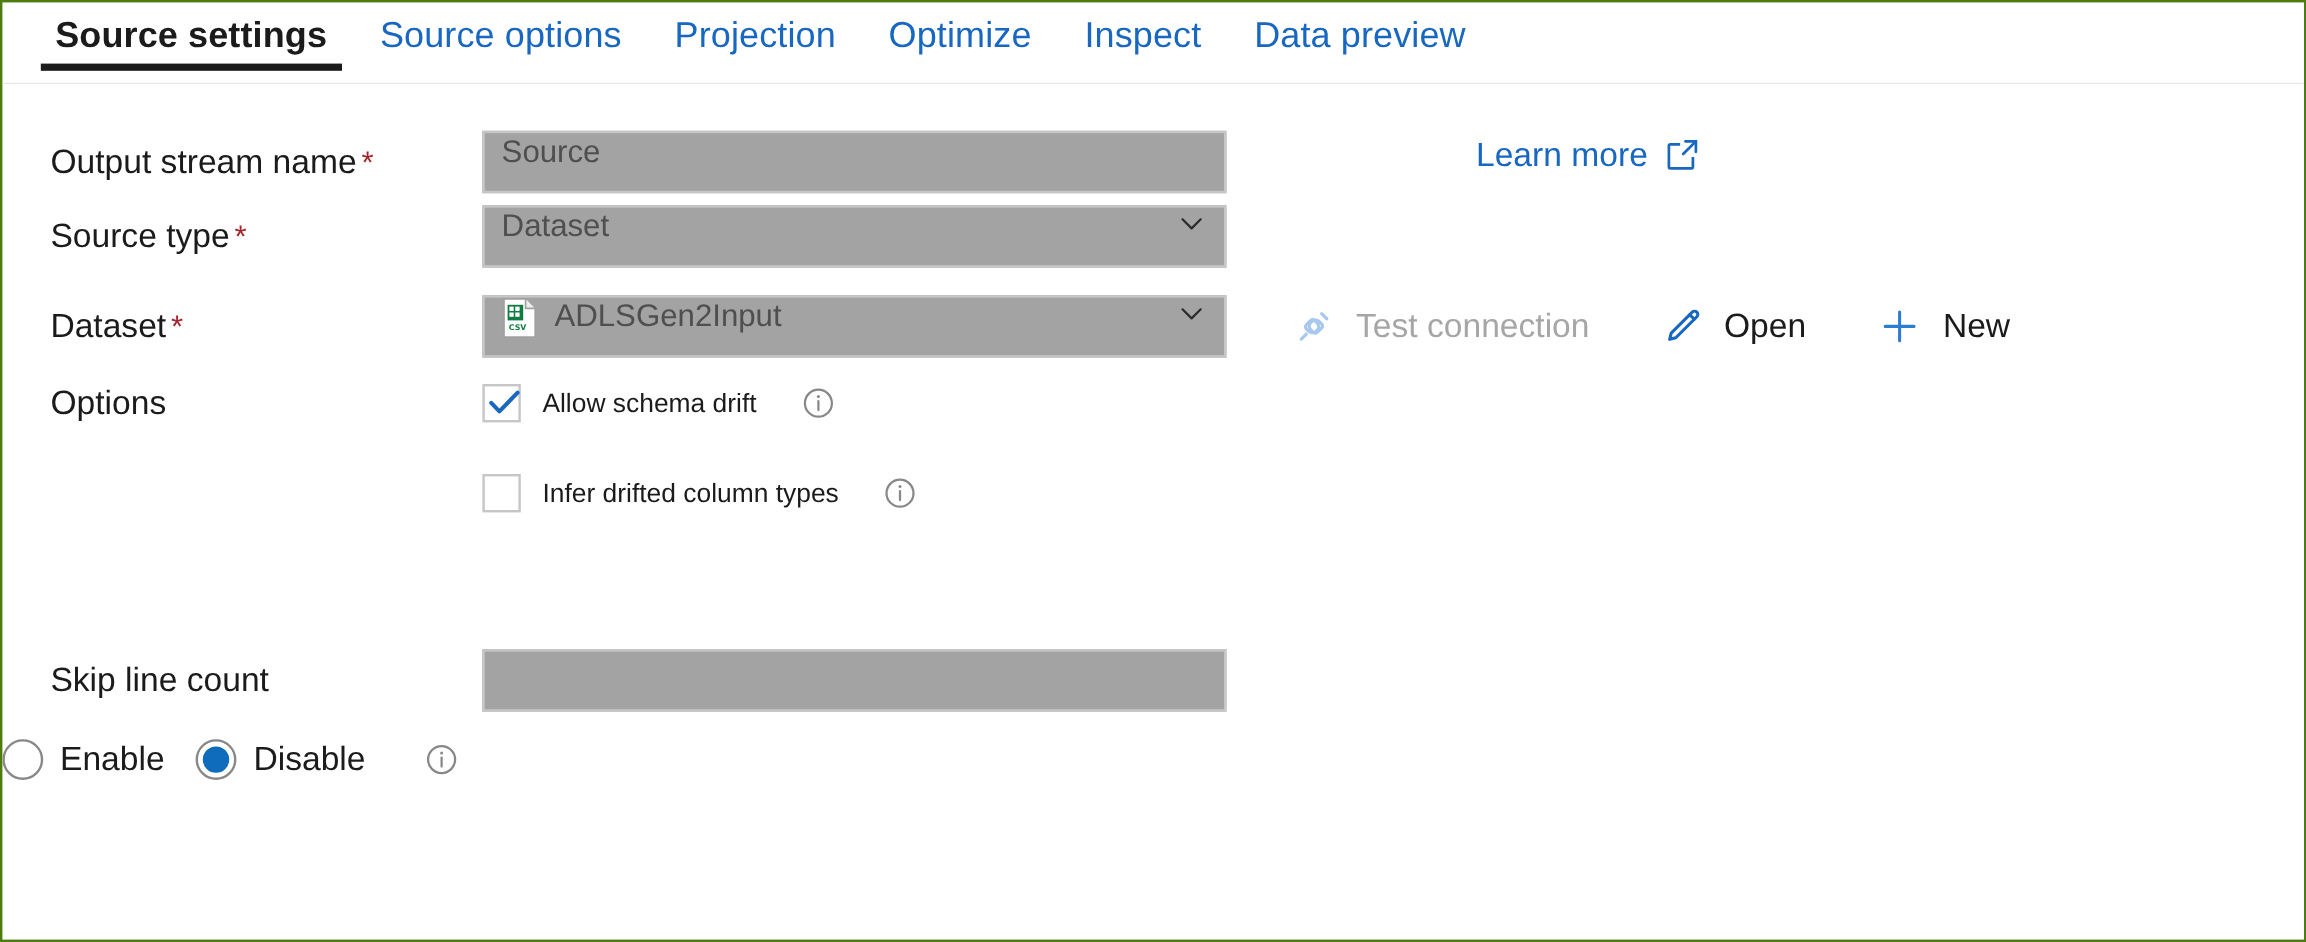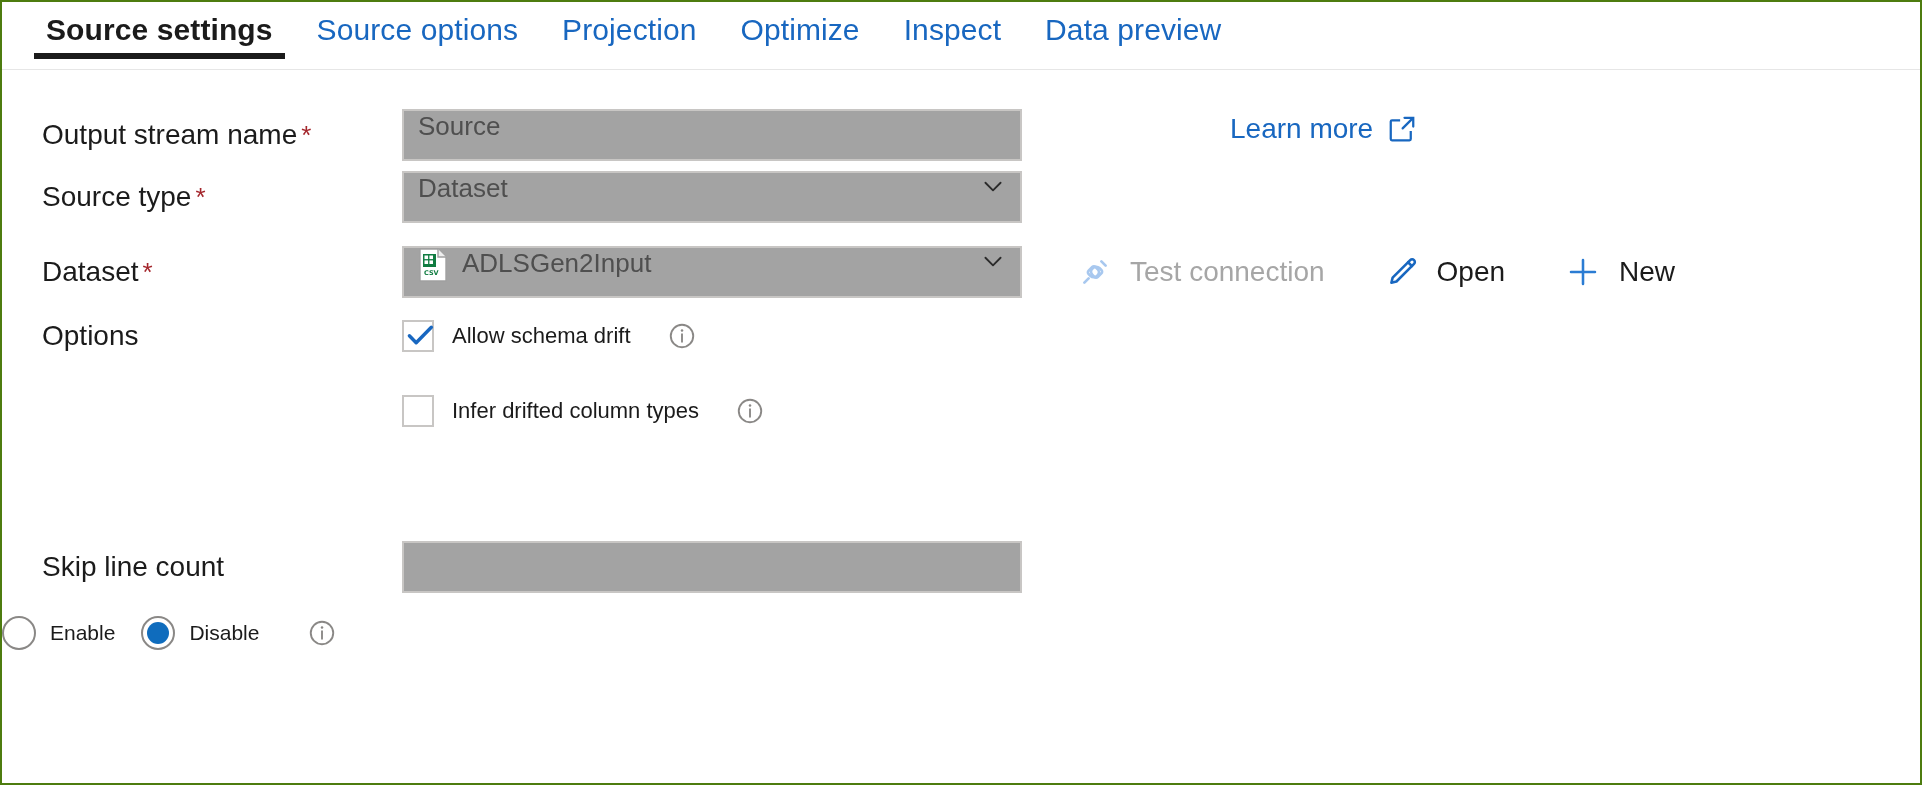--- a/index.html
+++ b/index.html
@@ -195,21 +195,21 @@
   }
   .radio.sel .rcircle { border-color: #8a8886; }
   .radio.sel .rcircle::after {
     content: "";
     position: absolute;
     left: 4px; top: 4px;
     width: 22px; height: 22px;
     border-radius: 50%;
     background: #0f6cbd;
   }
-  .rtext { font-size: 21px; color: #1b1b1b; margin-left: 14px; white-space: nowrap; }
+  .rtext { font-size: 28px; color: #1b1b1b; margin-left: 14px; white-space: nowrap; }
 </style>
 </head>
 <body>
 
 <div class="screen">
 
   <div class="tabbar">
     <div class="tab active"><span>Source settings</span></div>
     <div class="tab"><span>Source options</span></div>
     <div class="tab"><span>Projection</span></div>

